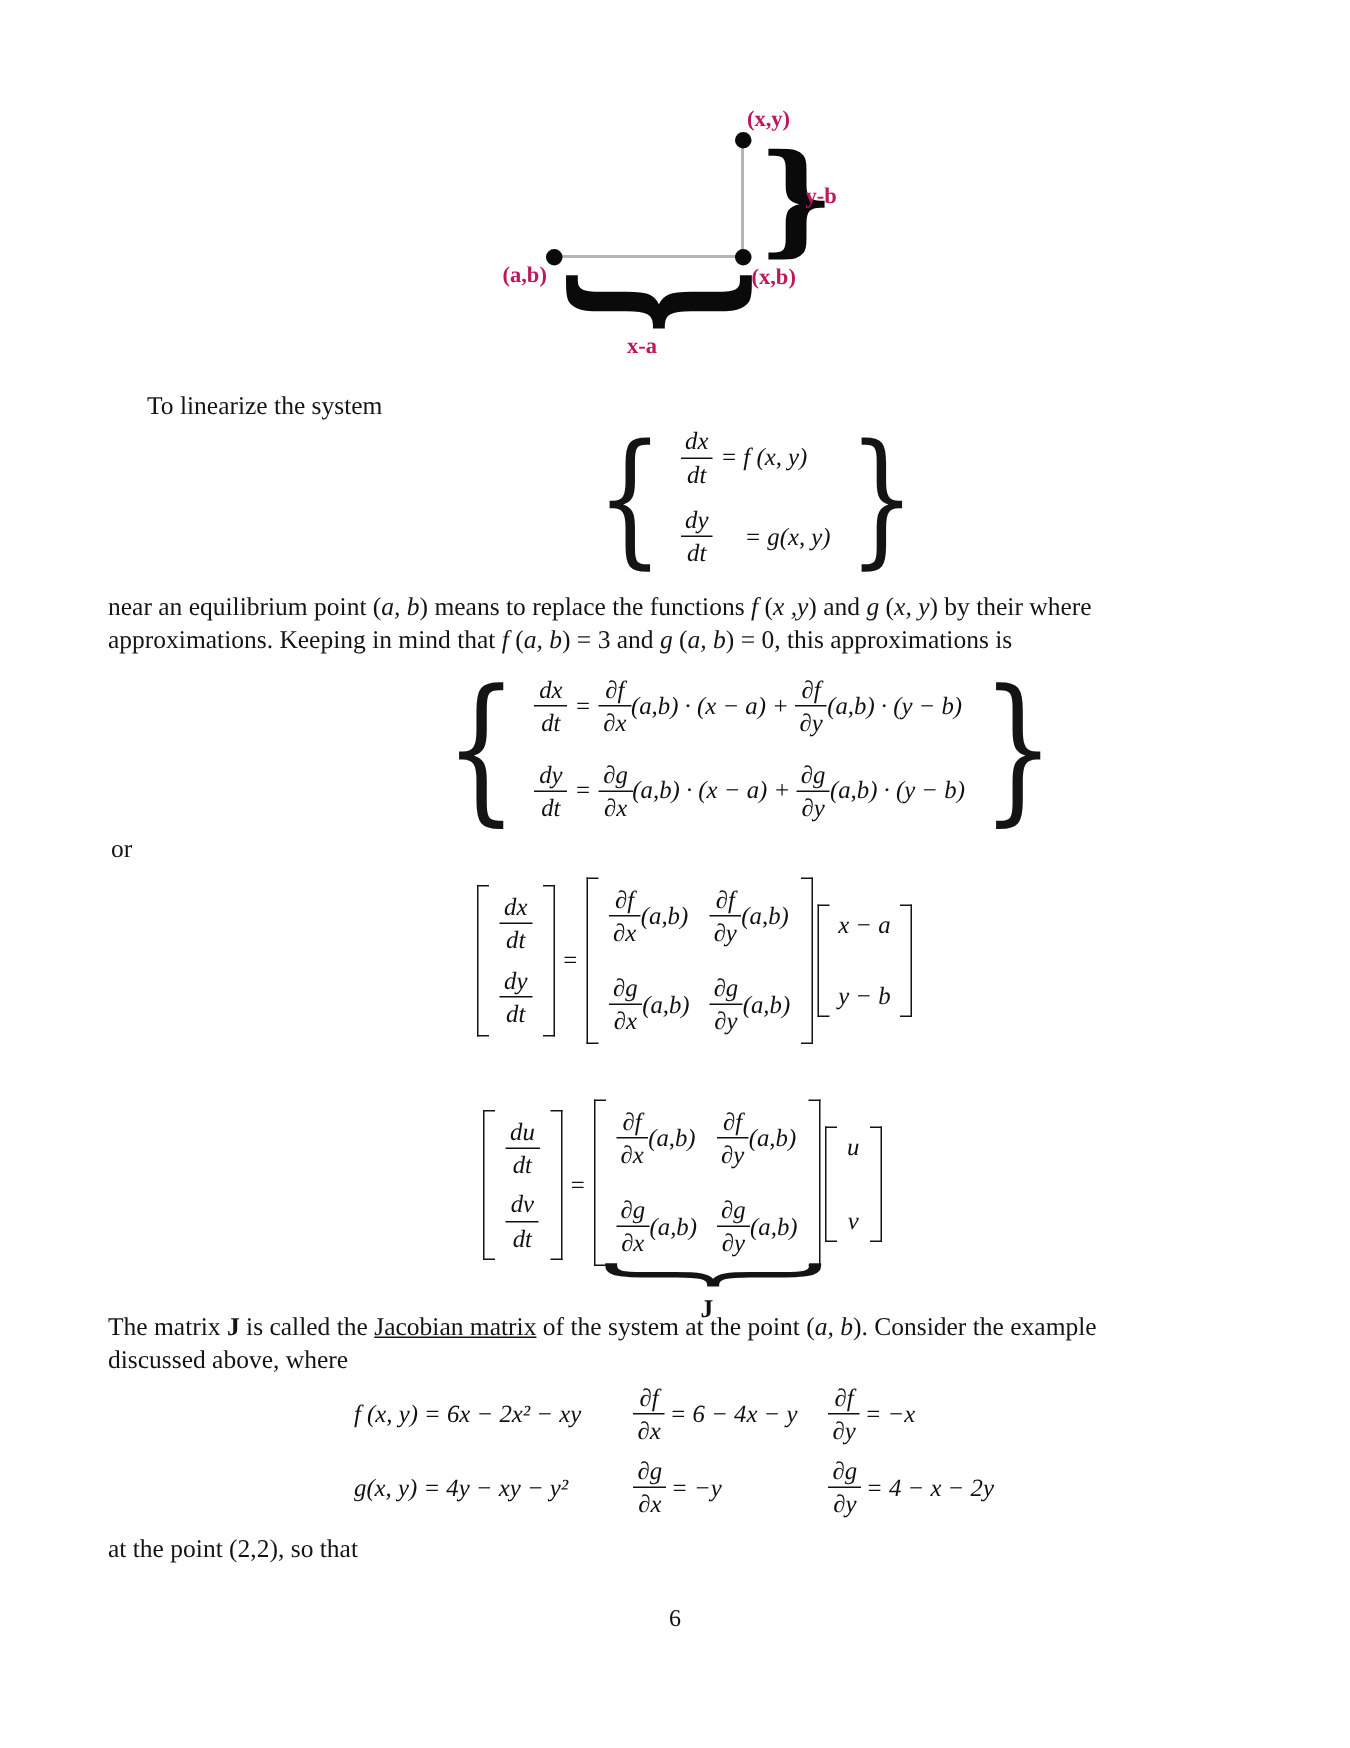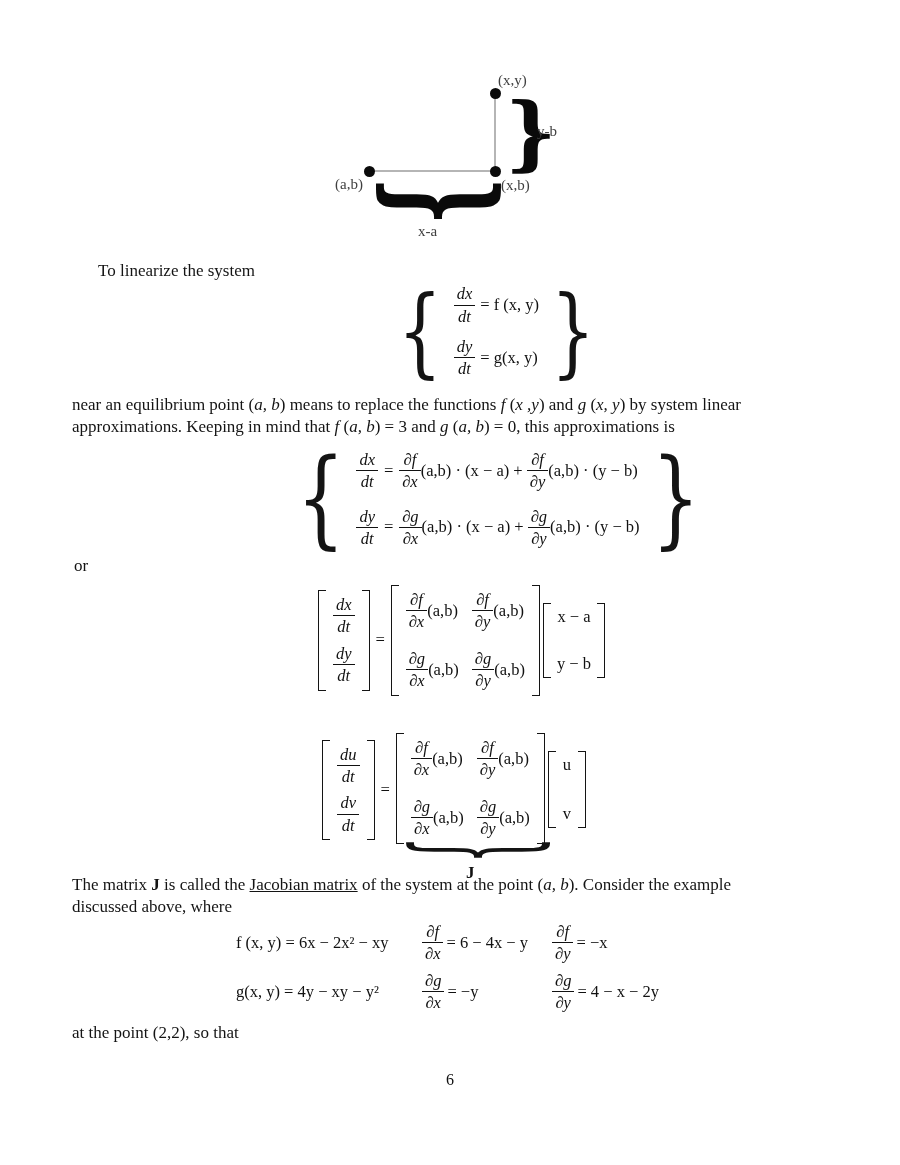--- a/index.html
+++ b/index.html
@@ -6,36 +6,36 @@
   .page{position:relative;width:900px;height:1165px;background:#ffffff;color:#141414;
         font-family:"Liberation Serif","DejaVu Serif",serif;overflow:hidden;}
   .abs{position:absolute;}
   .text{font-size:17px;line-height:21.5px;}
   .s-i{font-style:italic;}
   .s-b{font-weight:bold;}
   .s-u{text-decoration:underline;}
   
   .dot{position:absolute;width:11px;height:11px;border-radius:50%;background:#0a0a0a;}
   .dline{position:absolute;background:#b5b5b5;}
-  .dlabel{position:absolute;font-size:15px;color:#404040;}
+  .dlabel{position:absolute;font-size:15px;color:#be185d;font-weight:bold;}
   .vbrace-diag{position:absolute;font-family:"DejaVu Serif","Liberation Serif",serif;
         line-height:1;font-weight:bold;color:#0a0a0a;}
   .ubrace-box{position:absolute;}
   .ubrace-box .ub{position:absolute;left:50%;top:50%;line-height:1;color:#0a0a0a;font-weight:bold;
         font-family:"DejaVu Serif","Liberation Serif",serif;
         transform:translate(-50%,-50%) rotate(-90deg) scaleX(0.62) scaleY(1.1);}
   
   .eq{font-size:16.5px;color:#111;}
   .eqrow{display:inline-flex;align-items:center;}
   .col{display:inline-flex;flex-direction:column;}
   .frac{display:inline-flex;flex-direction:column;line-height:1.18;font-style:italic;vertical-align:middle;}
   .frac .num,.frac .den{display:block;text-align:center;padding:1px 3px;white-space:nowrap;}
   .frac .den{border-top:1.4px solid #111;}
   .op{margin:0 5px;font-style:italic;}
-  .mtext{white-space:pre;}
+  .mtext{font-style:italic;white-space:pre;}
   .vbrace{display:inline-block;font-family:"DejaVu Serif","Liberation Serif",serif;
         line-height:1;font-weight:400;transform:scaleX(0.72);margin:0 -3px;color:#141414;}
   .mat{display:inline-flex;align-items:stretch;}
   .bl{width:7px;border:1.7px solid #141414;border-right:none;}
   .br{width:7px;border:1.7px solid #141414;border-left:none;}
   .mat-c{display:flex;flex-direction:column;justify-content:center;align-items:center;}
   .jgrid{display:grid;grid-template-columns:auto auto;column-gap:13px;row-gap:15px;
         padding:4px 7px;align-items:center;}
   .cell{display:inline-flex;align-items:center;}
   .jwrap{position:relative;display:inline-flex;flex-direction:column;align-items:center;
@@ -80,28 +80,28 @@
             <span class="num">dx</span>
             <span class="den">dt</span>
           </span>
         <span class="mtext" style="margin-left:5px;">= f (x, y)</span>
       </span>
       <span class="eqrow">
         <span class="frac">
             <span class="num">dy</span>
             <span class="den">dt</span>
           </span>
-        <span class="mtext" style="margin-left:5px;">= g(x, y)</span>
+        <span class="mtext" style="margin-left:21px;">= g(x, y)</span>
       </span>
     </span>
     <span class="vbrace" style="font-size:97px;">}</span>
   </div>
 
   <div class="abs text" style="left:72px;top:394px;width:720px;">
-    <div><span>near an equilibrium point (</span><span class="s-i">a, b</span><span>) means to replace the functions </span><span class="s-i">f</span><span> (</span><span class="s-i">x ,y</span><span>) and </span><span class="s-i">g</span><span> (</span><span class="s-i">x, y</span><span>) by system linear</span></div>
+    <div><span>near an equilibrium point (</span><span class="s-i">a, b</span><span>) means to replace the functions </span><span class="s-i">f</span><span> (</span><span class="s-i">x ,y</span><span>) and </span><span class="s-i">g</span><span> (</span><span class="s-i">x, y</span><span>) by their where</span></div>
     <div><span>approximations. Keeping in mind that </span><span class="s-i">f</span><span> (</span><span class="s-i">a, b</span><span>) = 3 and </span><span class="s-i">g</span><span> (</span><span class="s-i">a, b</span><span>) = 0, this approximations is</span></div>
   </div>
 
   <div class="abs eqrow eq" style="left:290px;top:446px;">
     <span class="vbrace" style="font-size:106px;">{</span>
     <span class="col" style="gap:13px;margin:0 5px;">
       <span class="eqrow">
         <span class="frac">
             <span class="num">dx</span>
             <span class="den">dt</span>

